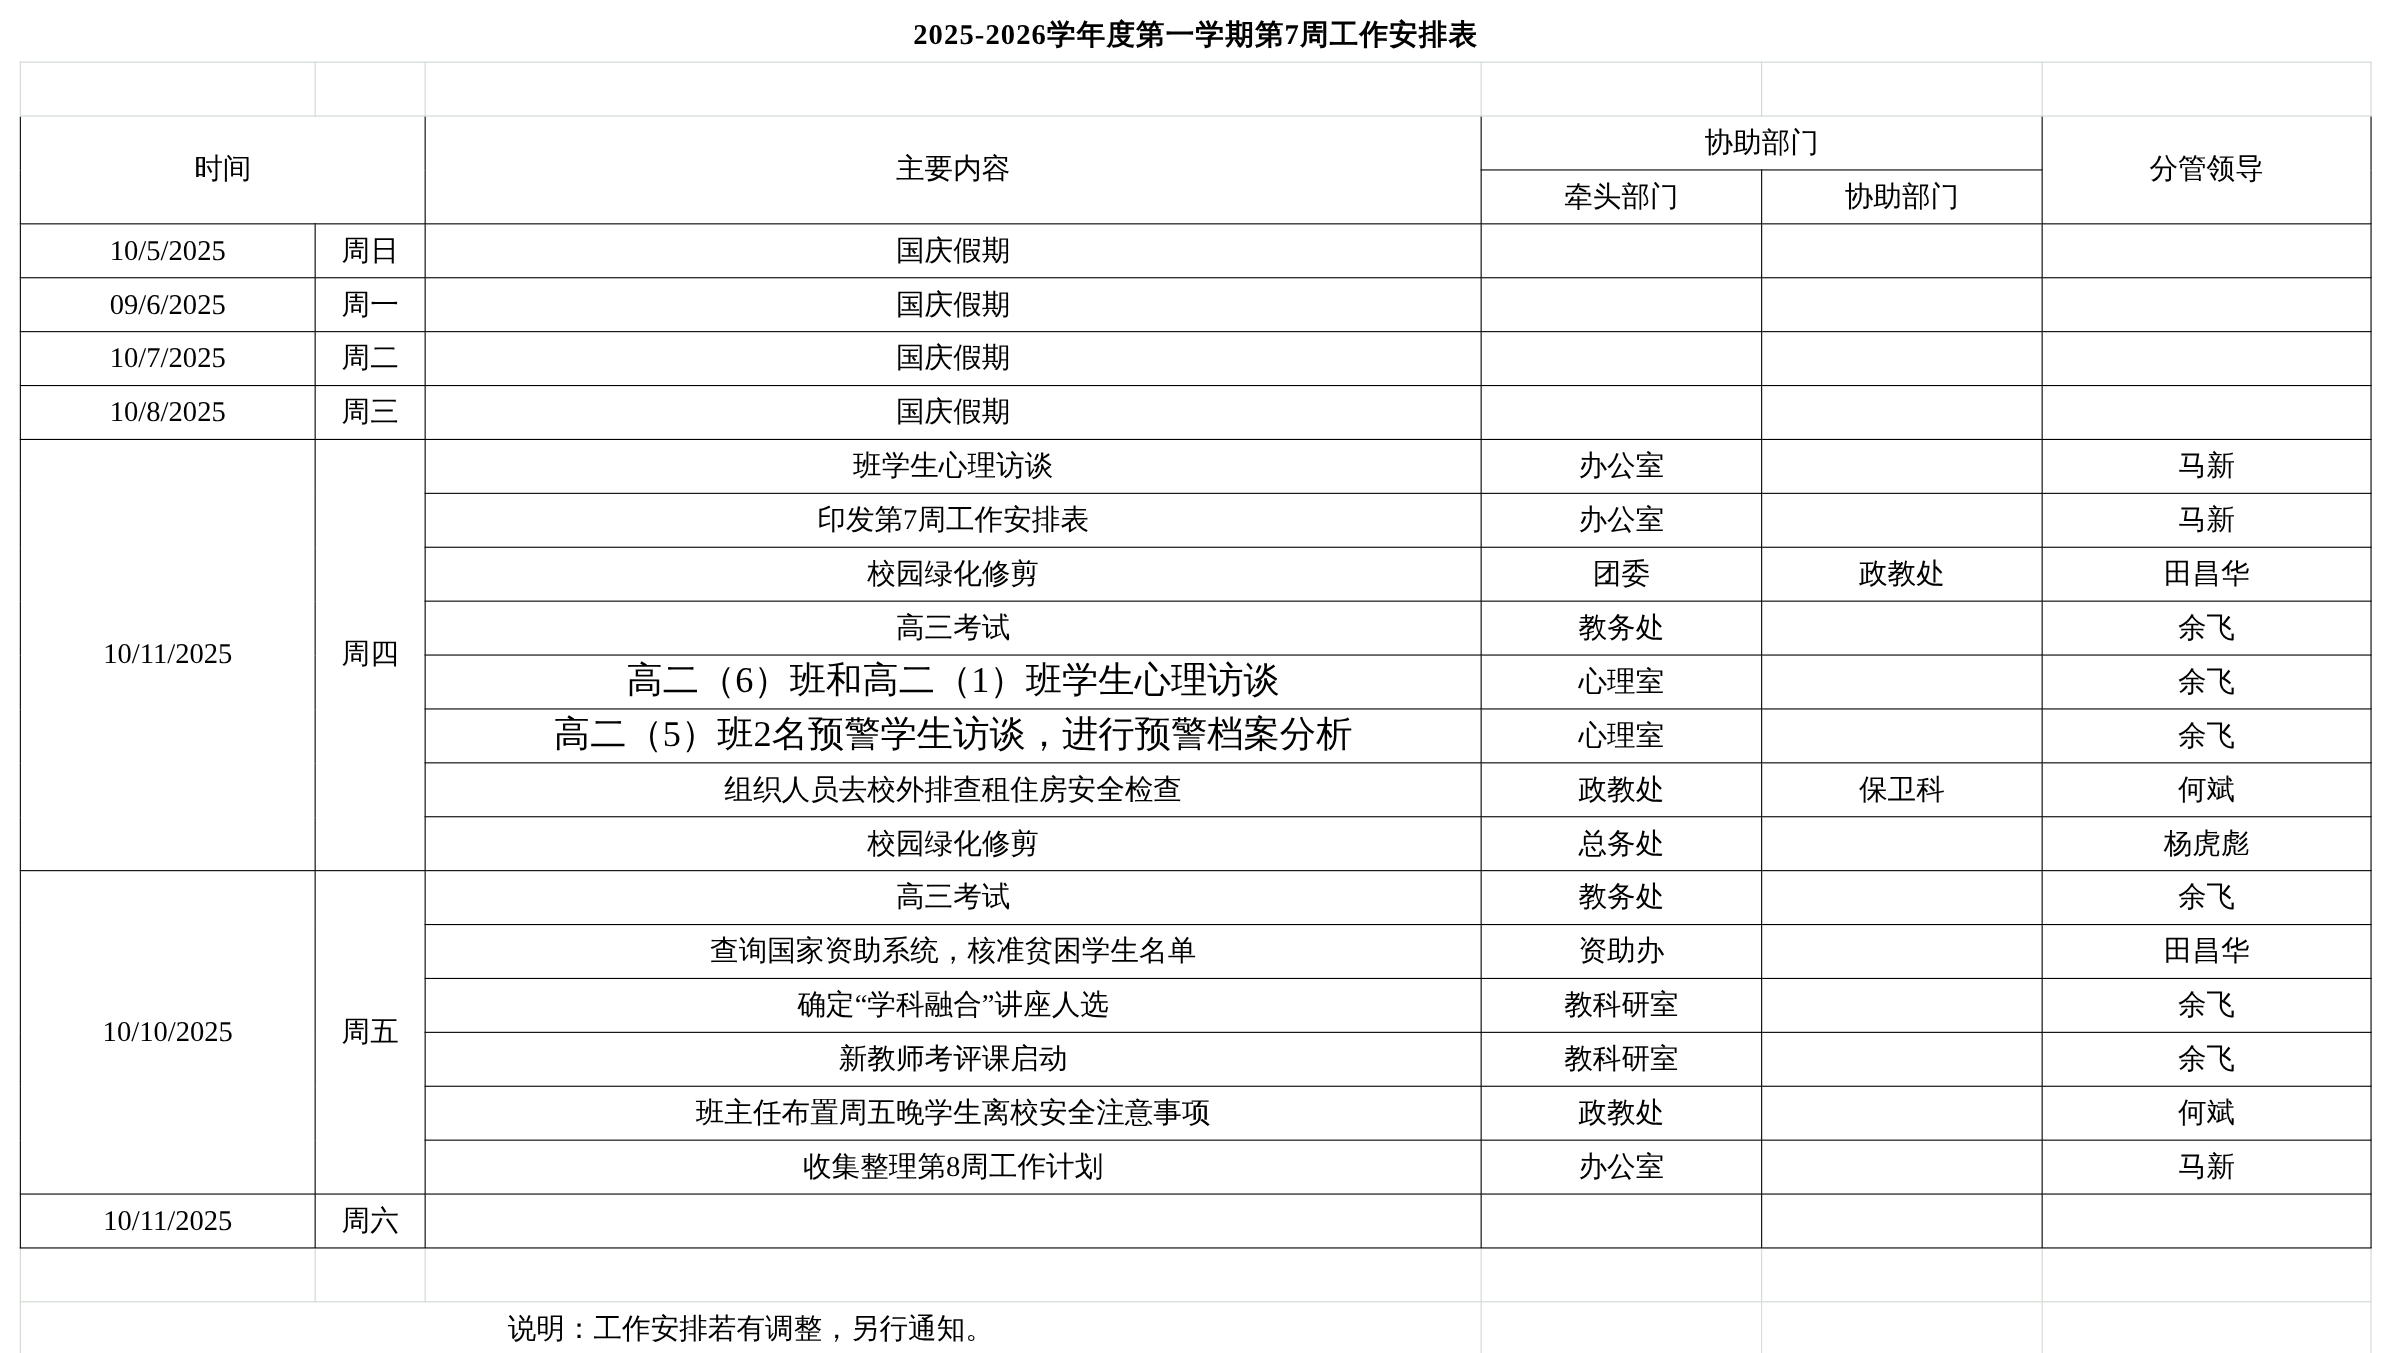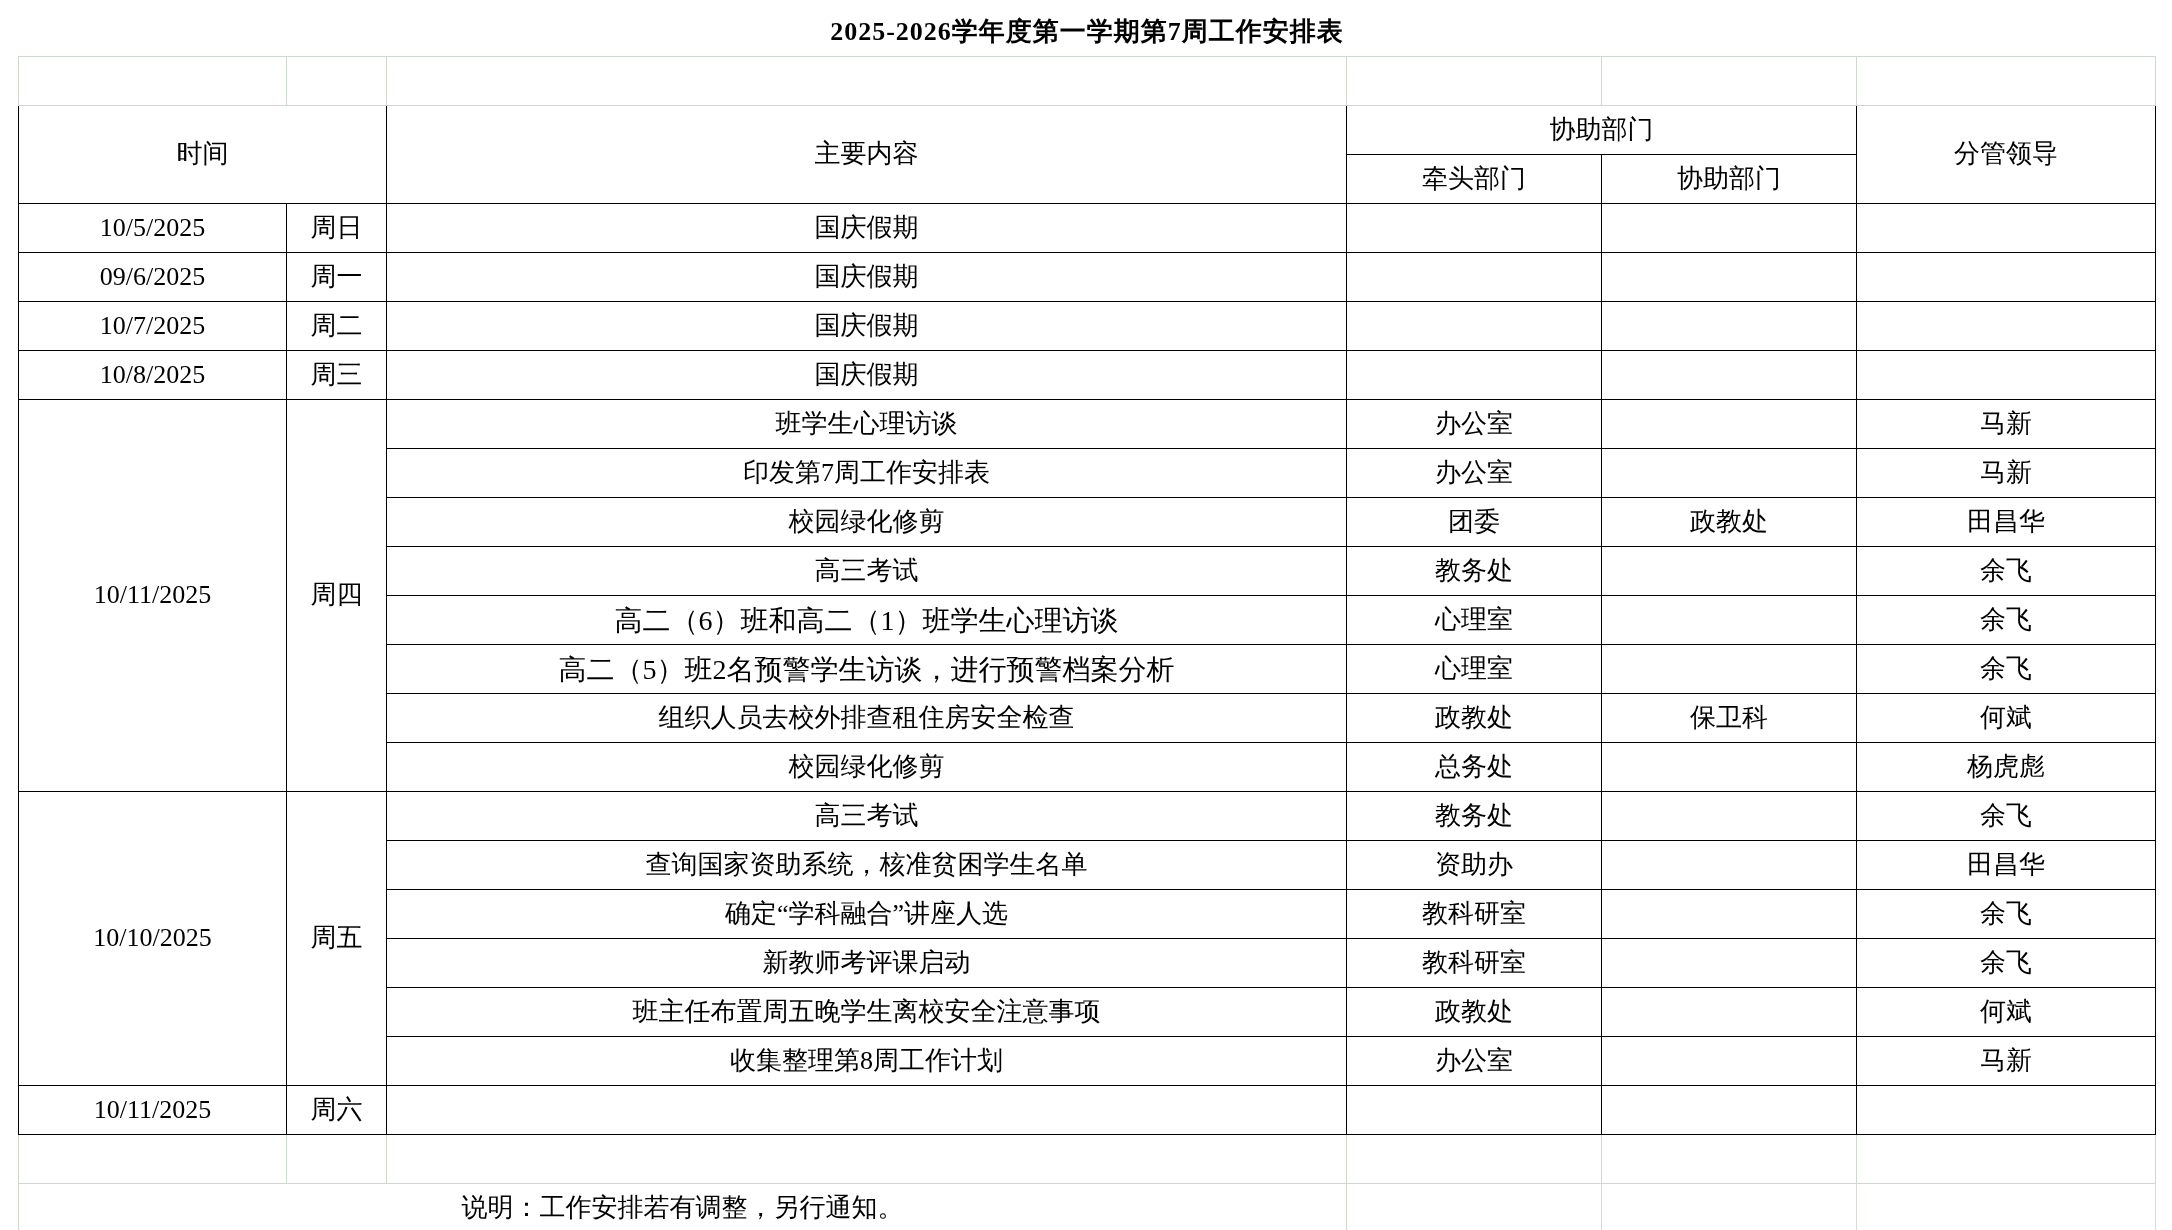--- a/index.html
+++ b/index.html
@@ -72,21 +72,21 @@
     font-weight: normal;
   }
   .strong-box {
     border: 1px solid #000000 !important;
   }
   .row-cell {
     border: 1px solid #000000 !important;
     font-size: 27px;
   }
   .row-cell.small {
-    font-size: 28px;
+    font-size: 33px;
   }
   .note-row td {
     border: 1px solid #d4dcd4;
     height: 52px;
     text-align: left;
     font-size: 27px;
     padding-left: 8px;
   }
   .note-row td.nb { border: 1px solid #d4dcd4; }
   .tall { height: 72px; }

